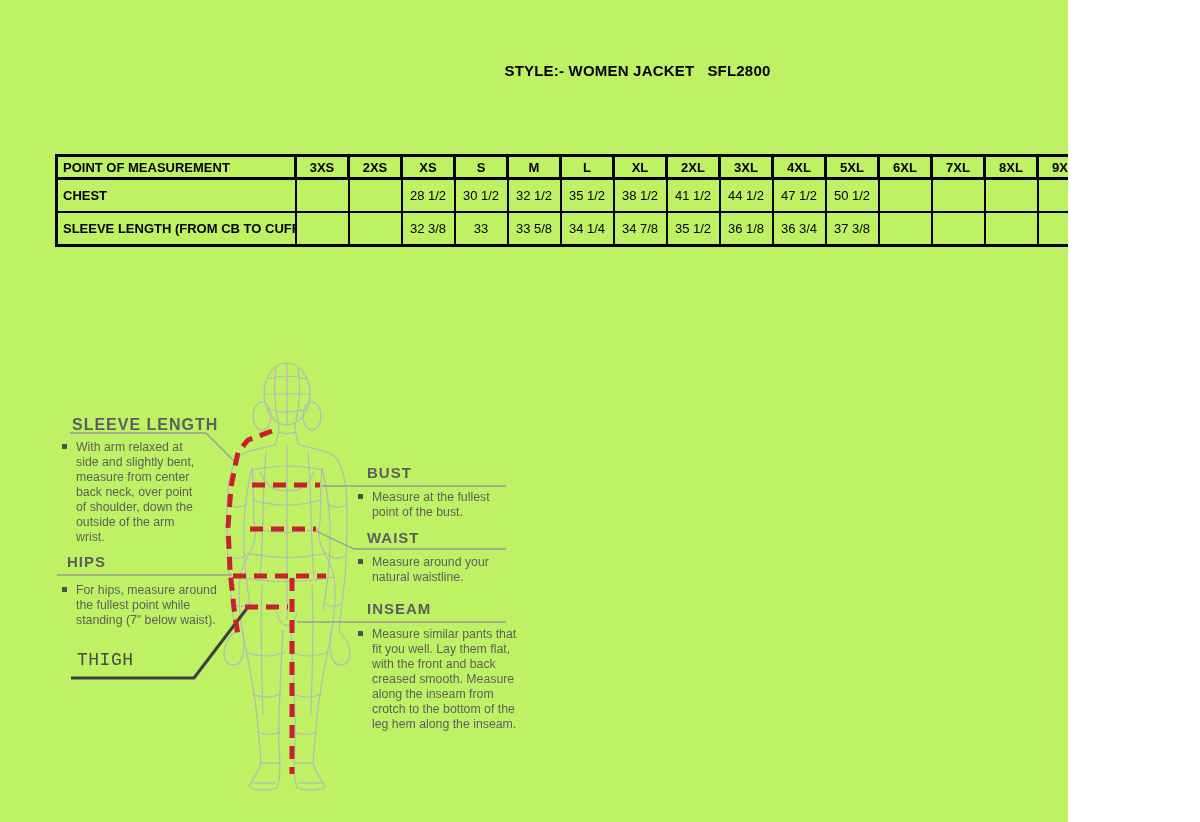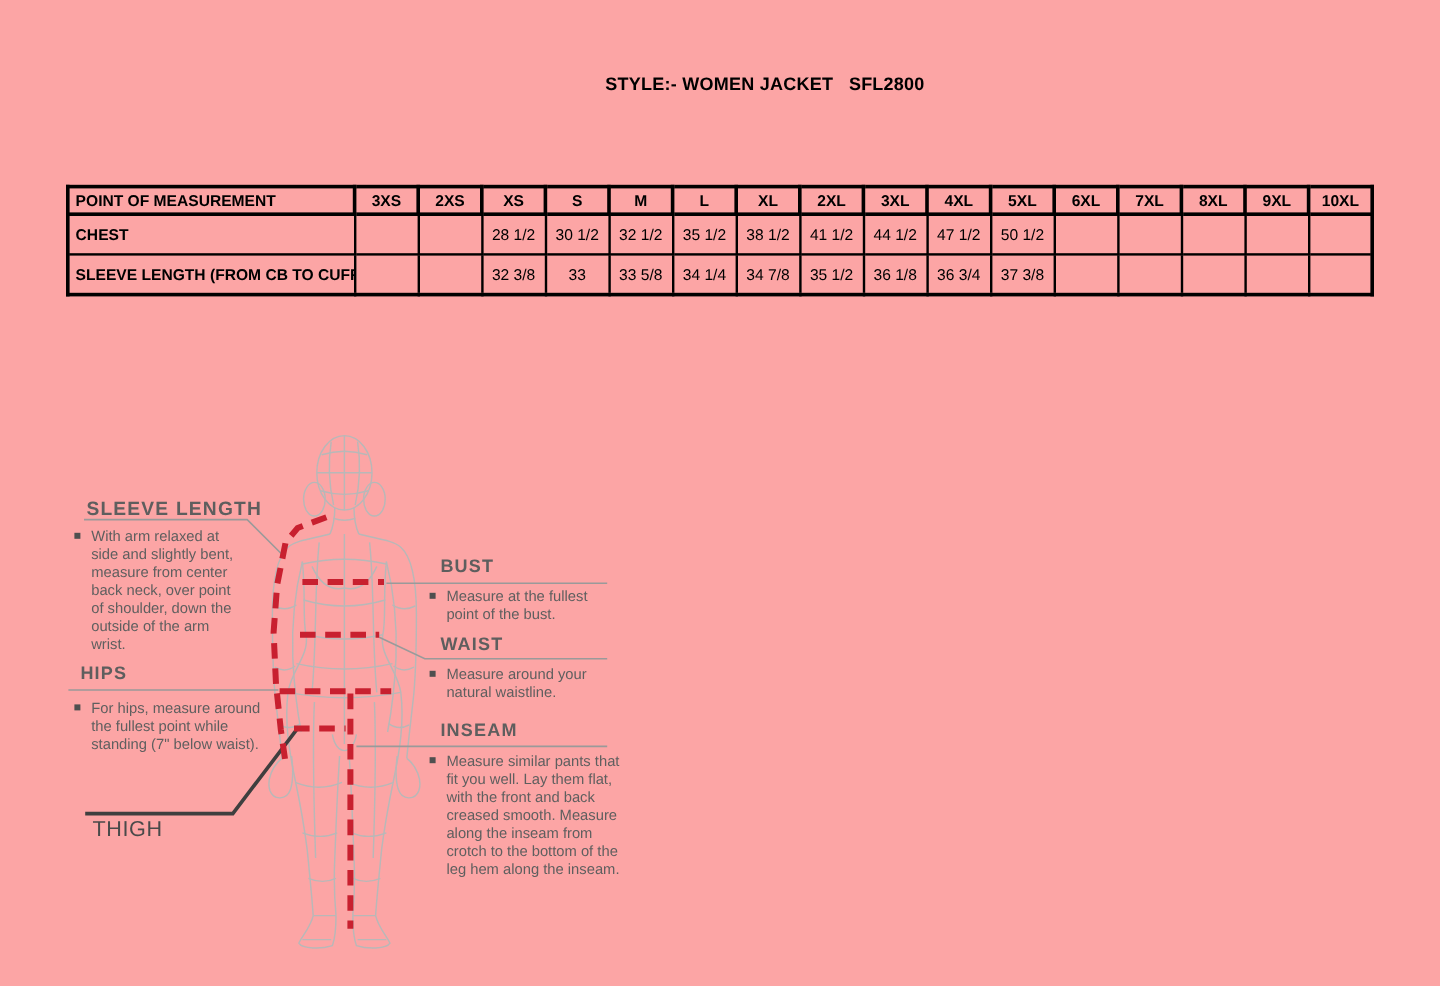--- a/index.html
+++ b/index.html
@@ -1,16 +1,16 @@
 <!DOCTYPE html>
 <html><head>
 <meta charset="utf-8">
 <style>
   html,body{margin:0;padding:0;background:#ffffff;}
-  #page{position:relative;width:1200px;height:822px;background:#fca5a5;overflow:hidden;
+  #page{position:relative;width:1068px;height:822px;background:#bef264;overflow:hidden;
         font-family:"Liberation Sans",sans-serif;color:#000;}
 
   
   #doc-title{position:absolute;left:75px;top:62px;width:1125px;text-align:center;
              font-size:15px;font-weight:700;letter-spacing:.2px;white-space:pre;}
 
   
   #size-table{position:absolute;left:55px;top:154px;width:1090px;border-collapse:collapse;
               table-layout:fixed;border:3px solid #000;}
   #size-table th,#size-table td{border:2px solid #000;overflow:hidden;white-space:nowrap;padding:0 2px;}
@@ -189,21 +189,21 @@
     <span class="sq"></span>
     <span>With arm relaxed at side and slightly bent, measure from center back neck, over point of shoulder, down the outside of the arm wrist.</span>
   </div>
 
   <div class="dg-label dg-title" style="left:67px;top:553px;">HIPS</div>
   <div class="dg-desc" style="left:76px;top:583px;width:152px;">
     <span class="sq"></span>
     <span>For hips, measure around the fullest point while standing (7" below waist).</span>
   </div>
 
-  <div class="dg-label dg-title thin" style="left:77px;top:681px;">THIGH</div>
+  <div class="dg-label dg-title thin" style="left:77px;top:650px;font-family:Liberation Mono, monospace;">THIGH</div>
 
   <div class="dg-label dg-title" style="left:367px;top:464px;text-align:right;">BUST</div>
   <div class="dg-desc" style="left:372px;top:490px;width:136px;">
     <span class="sq"></span>
     <span>Measure at the fullest point of the bust.</span>
   </div>
 
   <div class="dg-label dg-title" style="left:367px;top:529px;">WAIST</div>
   <div class="dg-desc" style="left:372px;top:555px;width:142px;">
     <span class="sq"></span>

